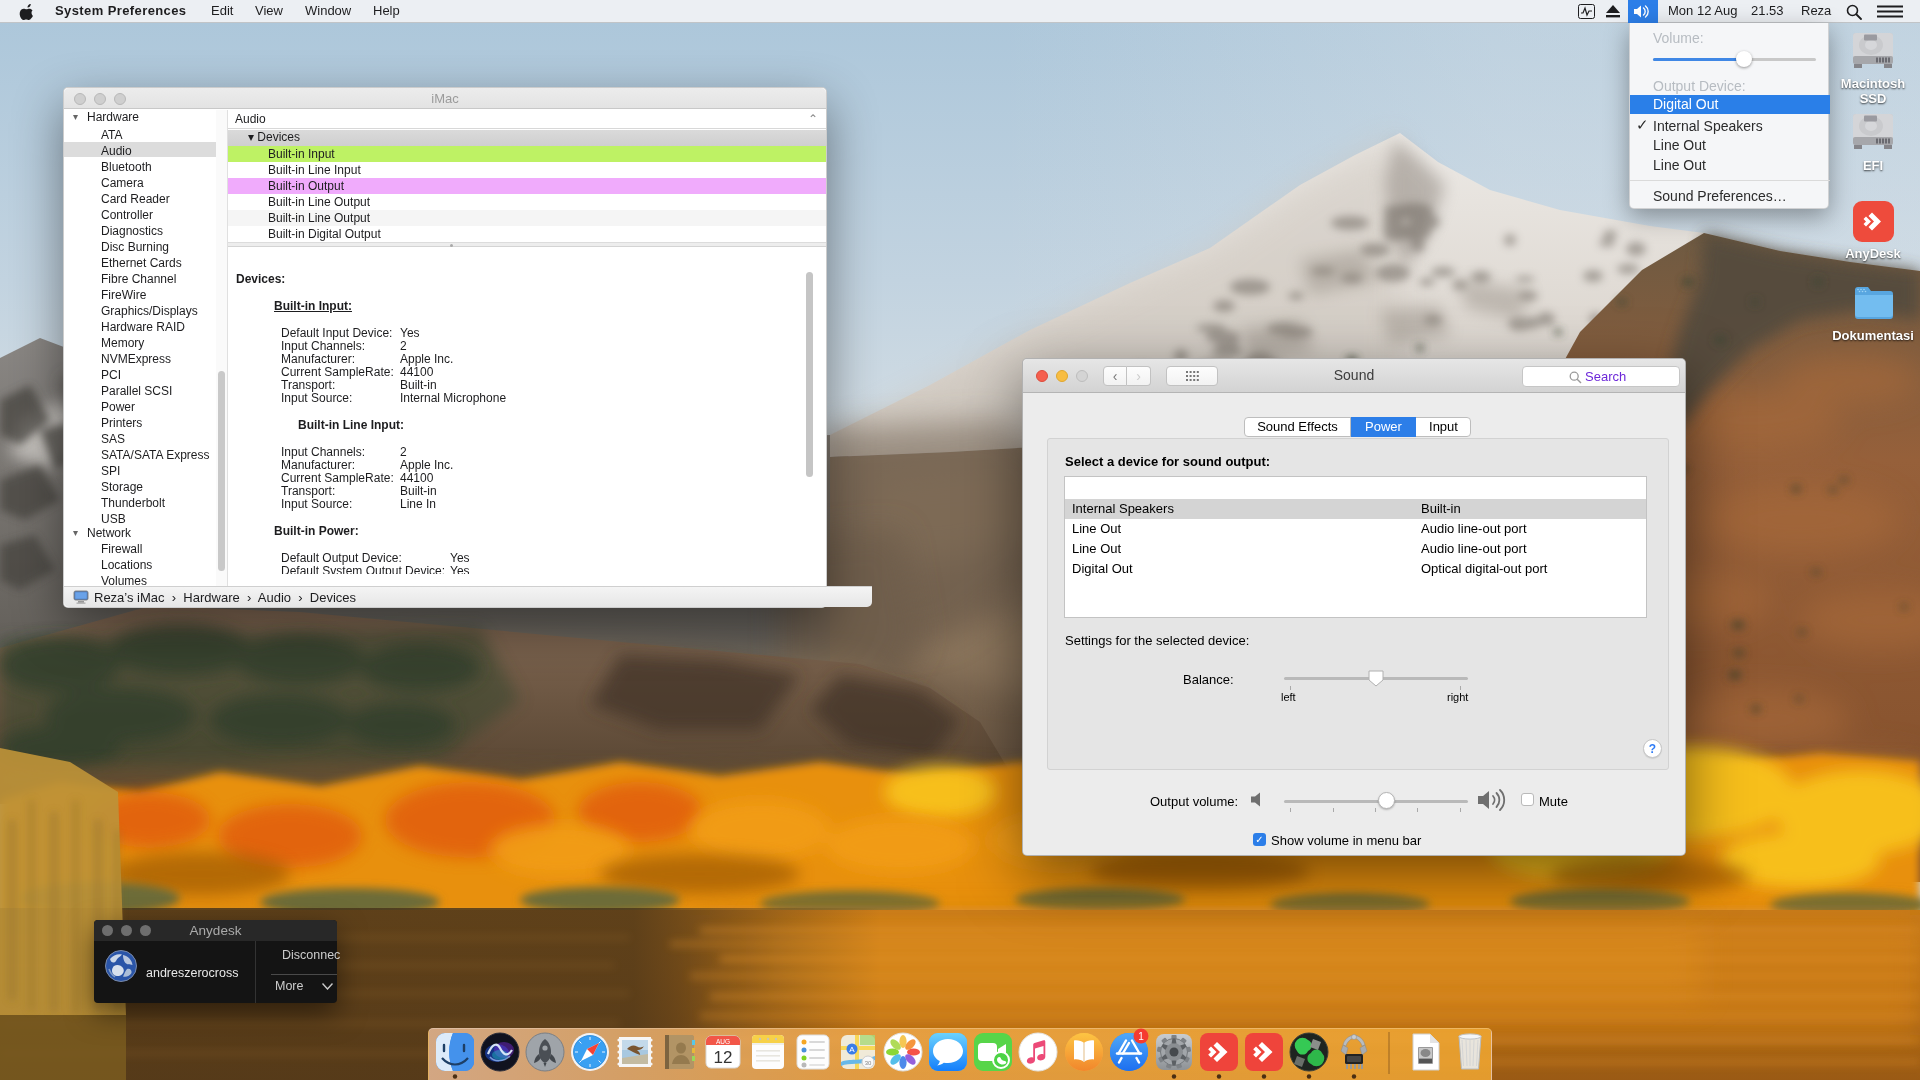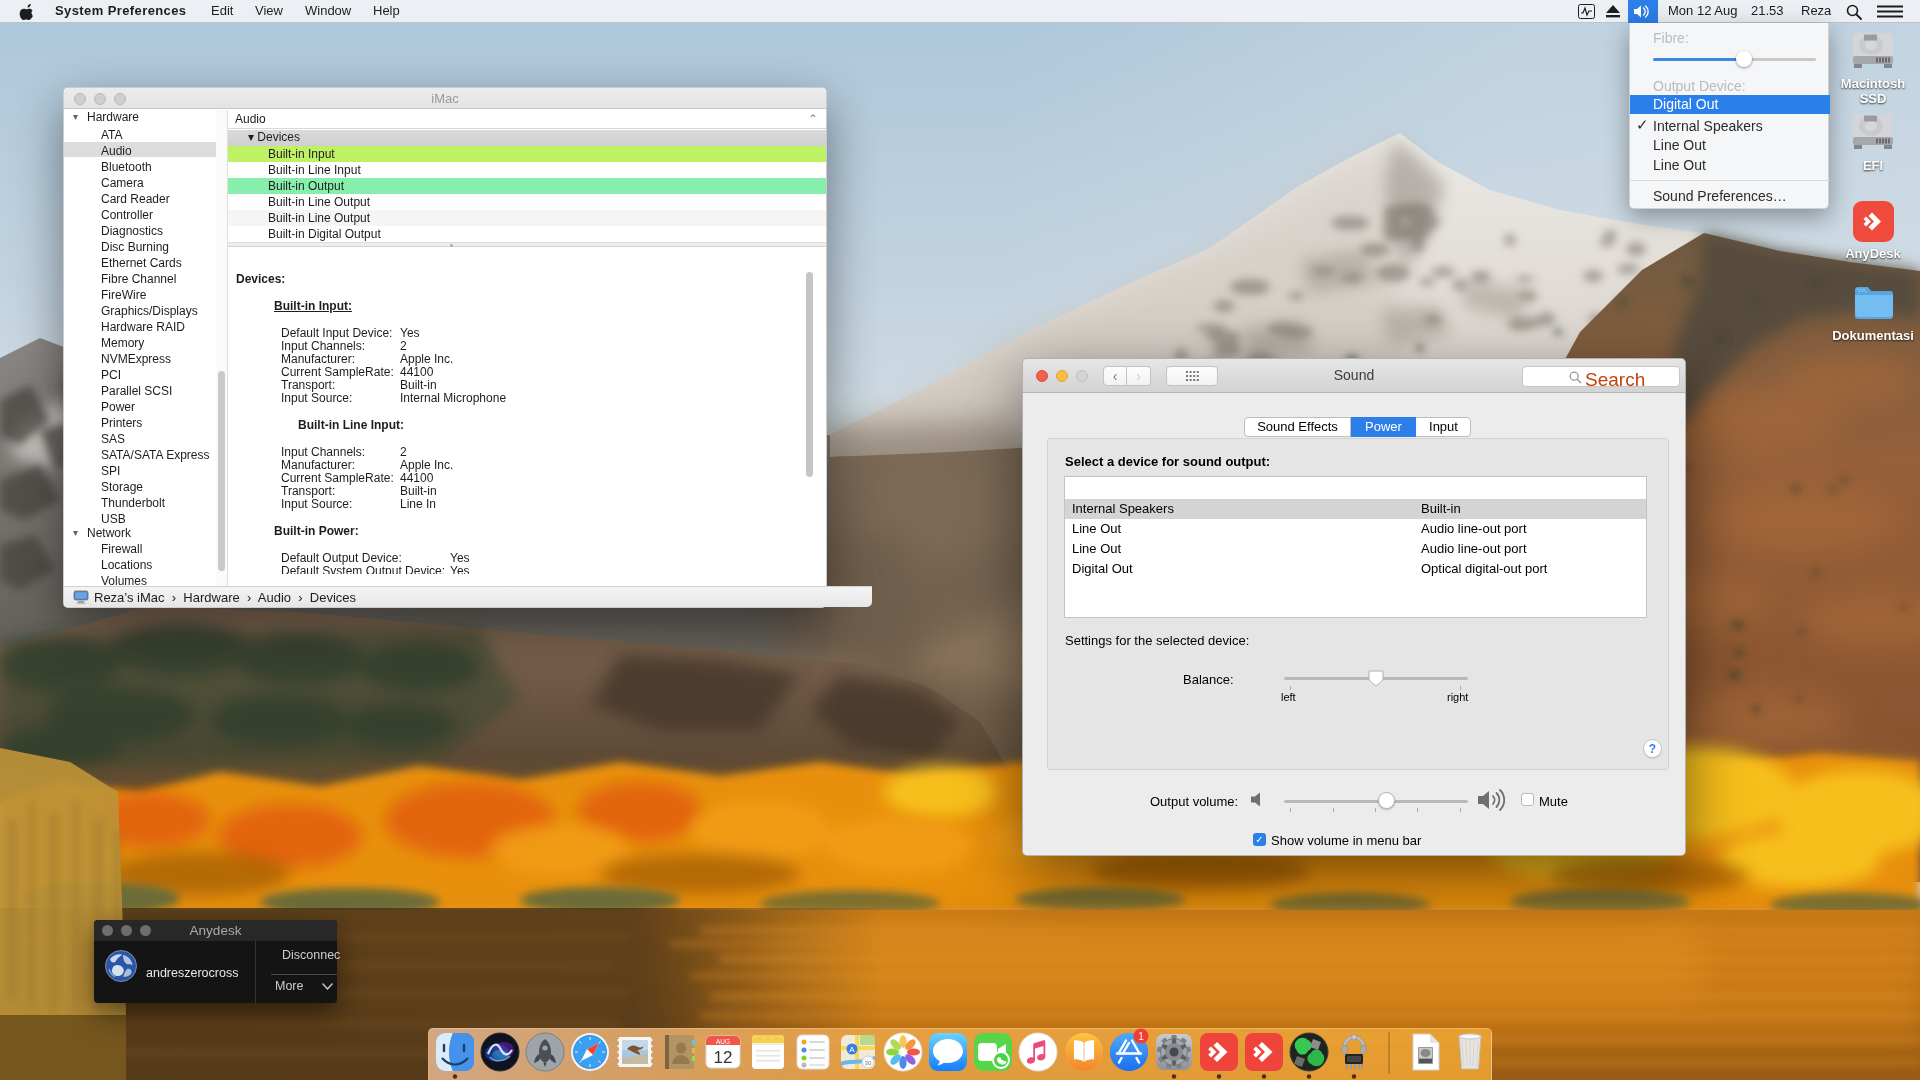--- a/index.html
+++ b/index.html
@@ -376,21 +376,21 @@
   <svg class="abs" style="left:1877px;top:5px" width="26" height="13" viewBox="0 0 26 13">
       <g stroke="#1d1d1f" stroke-width="2">
         <line x1="0" y1="1.5" x2="26" y2="1.5"></line>
         <line x1="0" y1="6.5" x2="26" y2="6.5"></line>
         <line x1="0" y1="11.5" x2="26" y2="11.5"></line>
       </g>
     </svg>
 </div>
 
 <div class="abs" id="voldrop" style="left:1629px;top:23px;width:200px;height:186px;background:#f5f6f8;border-radius:0 0 5px 5px;box-shadow:0 8px 24px rgba(0,0,0,0.35);border:1px solid rgba(0,0,0,0.15);border-top:none;font-size:14px;color:#2b2b2b">
-  <span class="abs" style="left:23px;top:7px;color:#b7bcc2">Fibre:</span>
+  <span class="abs" style="left:23px;top:7px;color:#b7bcc2">Volume:</span>
   <div class="abs" style="left:23px;top:35px;width:163px;height:3px;background:#c8c8c8;border-radius:2px"></div>
   <div class="abs" style="left:23px;top:35px;width:91px;height:3px;background:#3f87e5;border-radius:2px"></div>
   <div class="abs" style="left:106px;top:28px;width:16px;height:16px;background:#fff;border-radius:50%;box-shadow:0 1px 3px rgba(0,0,0,0.4)"></div>
   <span class="abs" style="left:23px;top:55px;color:#b7bcc2">Output Device:</span>
   <div class="abs" style="left:0;top:72px;width:200px;height:19px;background:#2a7fe8"></div>
   <span class="abs" style="left:23px;top:73px;color:#fff">Digital Out</span>
   <span class="abs" style="left:6px;top:93px;font-size:15px">✓</span>
   <span class="abs" style="left:23px;top:95px">Internal Speakers</span>
   <span class="abs" style="left:23px;top:114px">Line Out</span>
   <span class="abs" style="left:23px;top:134px">Line Out</span>
@@ -510,21 +510,21 @@
       </div>
     <div class="abs" style="left:0;top:20px;width:598px;height:16px;background:linear-gradient(#dadada,#cfcfcf)">
         <span style="position:absolute;left:20px;top:0px">▾ Devices</span>
       </div>
     <div class="abs" style="left:0;top:36px;width:598px;height:16px;background:#bef264;">
         <span style="position:absolute;left:40px;top:1px">Built-in Input</span>
       </div>
     <div class="abs" style="left:0;top:52px;width:598px;height:16px;">
         <span style="position:absolute;left:40px;top:1px">Built-in Line Input</span>
       </div>
-    <div class="abs" style="left:0;top:68px;width:598px;height:16px;background:#86efac;">
+    <div class="abs" style="left:0;top:68px;width:598px;height:16px;background:#f0abfc;">
         <span style="position:absolute;left:40px;top:1px">Built-in Output</span>
       </div>
     <div class="abs" style="left:0;top:84px;width:598px;height:16px;">
         <span style="position:absolute;left:40px;top:1px">Built-in Line Output</span>
       </div>
     <div class="abs" style="left:0;top:100px;width:598px;height:16px;background:#f5f5f5;">
         <span style="position:absolute;left:40px;top:1px">Built-in Line Output</span>
       </div>
     <div class="abs" style="left:0;top:116px;width:598px;height:16px;">
         <span style="position:absolute;left:40px;top:1px">Built-in Digital Output</span>
@@ -605,21 +605,21 @@
             <rect x="10.8" y="8" width="2" height="2"></rect>
           </g>
         </svg>
     </div>
     <div style="text-align:center;line-height:33px;font-size:14px;color:#3c3c3c">Sound</div>
     <div class="abs" style="left:499px;top:7px;width:158px;height:21px;background:#fff;border:1px solid #c6c6c6;border-radius:4px">
       <svg style="position:absolute;left:46px;top:4px" width="13" height="13" viewBox="0 0 13 13">
           <circle cx="5.2" cy="5.2" r="4" fill="none" stroke="#9a9a9a" stroke-width="1.3"></circle>
           <path d="M8.2,8.2 L12,12" stroke="#9a9a9a" stroke-width="1.4"></path>
         </svg>
-      <span style="position:absolute;left:62px;top:2px;color:#c2410c;font-size:19px">Search</span>
+      <span style="position:absolute;left:62px;top:2px;color:#6d28d9;font-size:13px">Search</span>
     </div>
   </div>
 
   <div class="abs" style="left:221px;top:58px;width:227px;height:20px;border:1px solid #bdbdbd;border-radius:4px;background:#fff">
     <div class="abs" style="left:0;top:0;width:106px;height:18px;border-right:1px solid #bdbdbd;text-align:center;line-height:18px">Sound Effects</div>
     <div class="abs" style="left:106px;top:-1px;width:65px;height:20px;background:#2c7ee8;color:#fff;text-align:center;line-height:20px">Power</div>
     <div class="abs" style="left:171px;top:0;width:55px;height:18px;text-align:center;line-height:18px">Input</div>
   </div>
 
   <div class="abs" style="left:24px;top:79px;width:622px;height:332px;background:#e5e5e5;border:1px solid #d2d2d2;border-radius:3px"></div>

